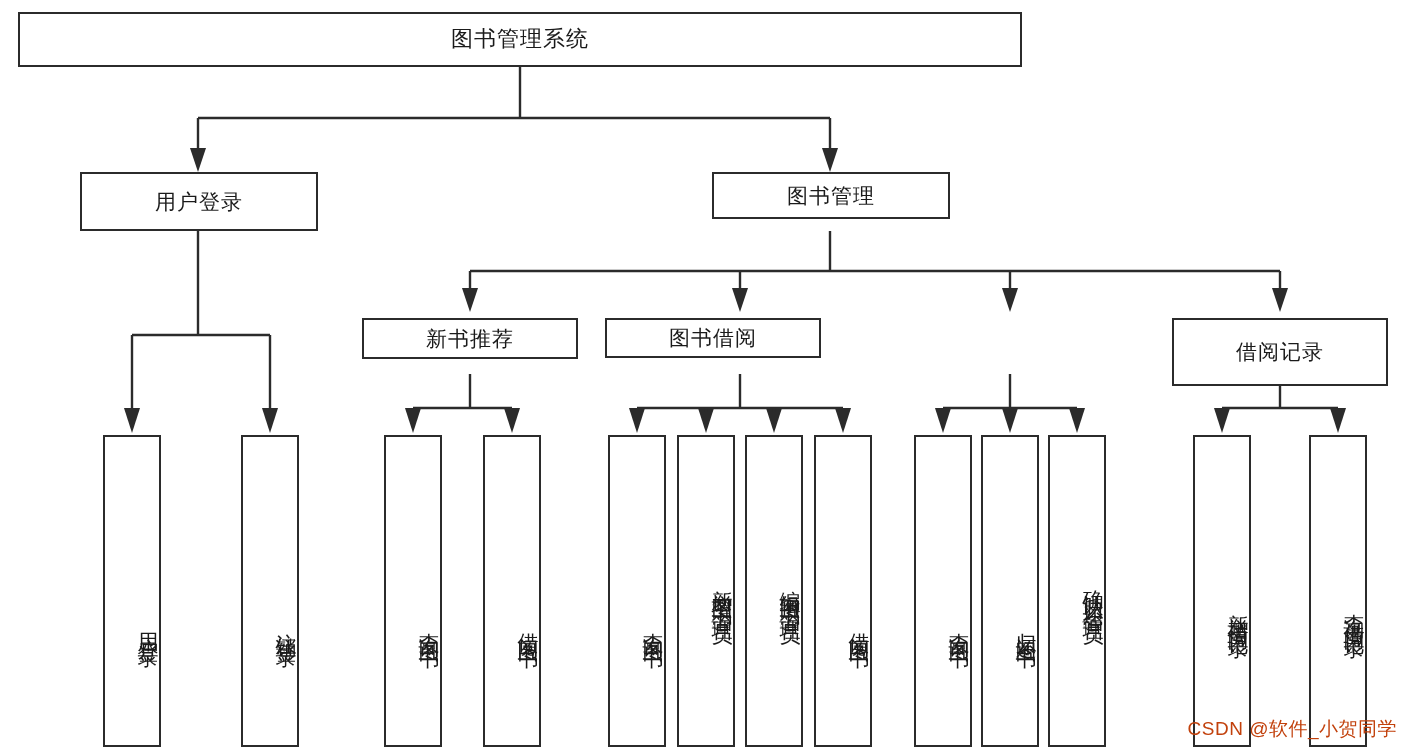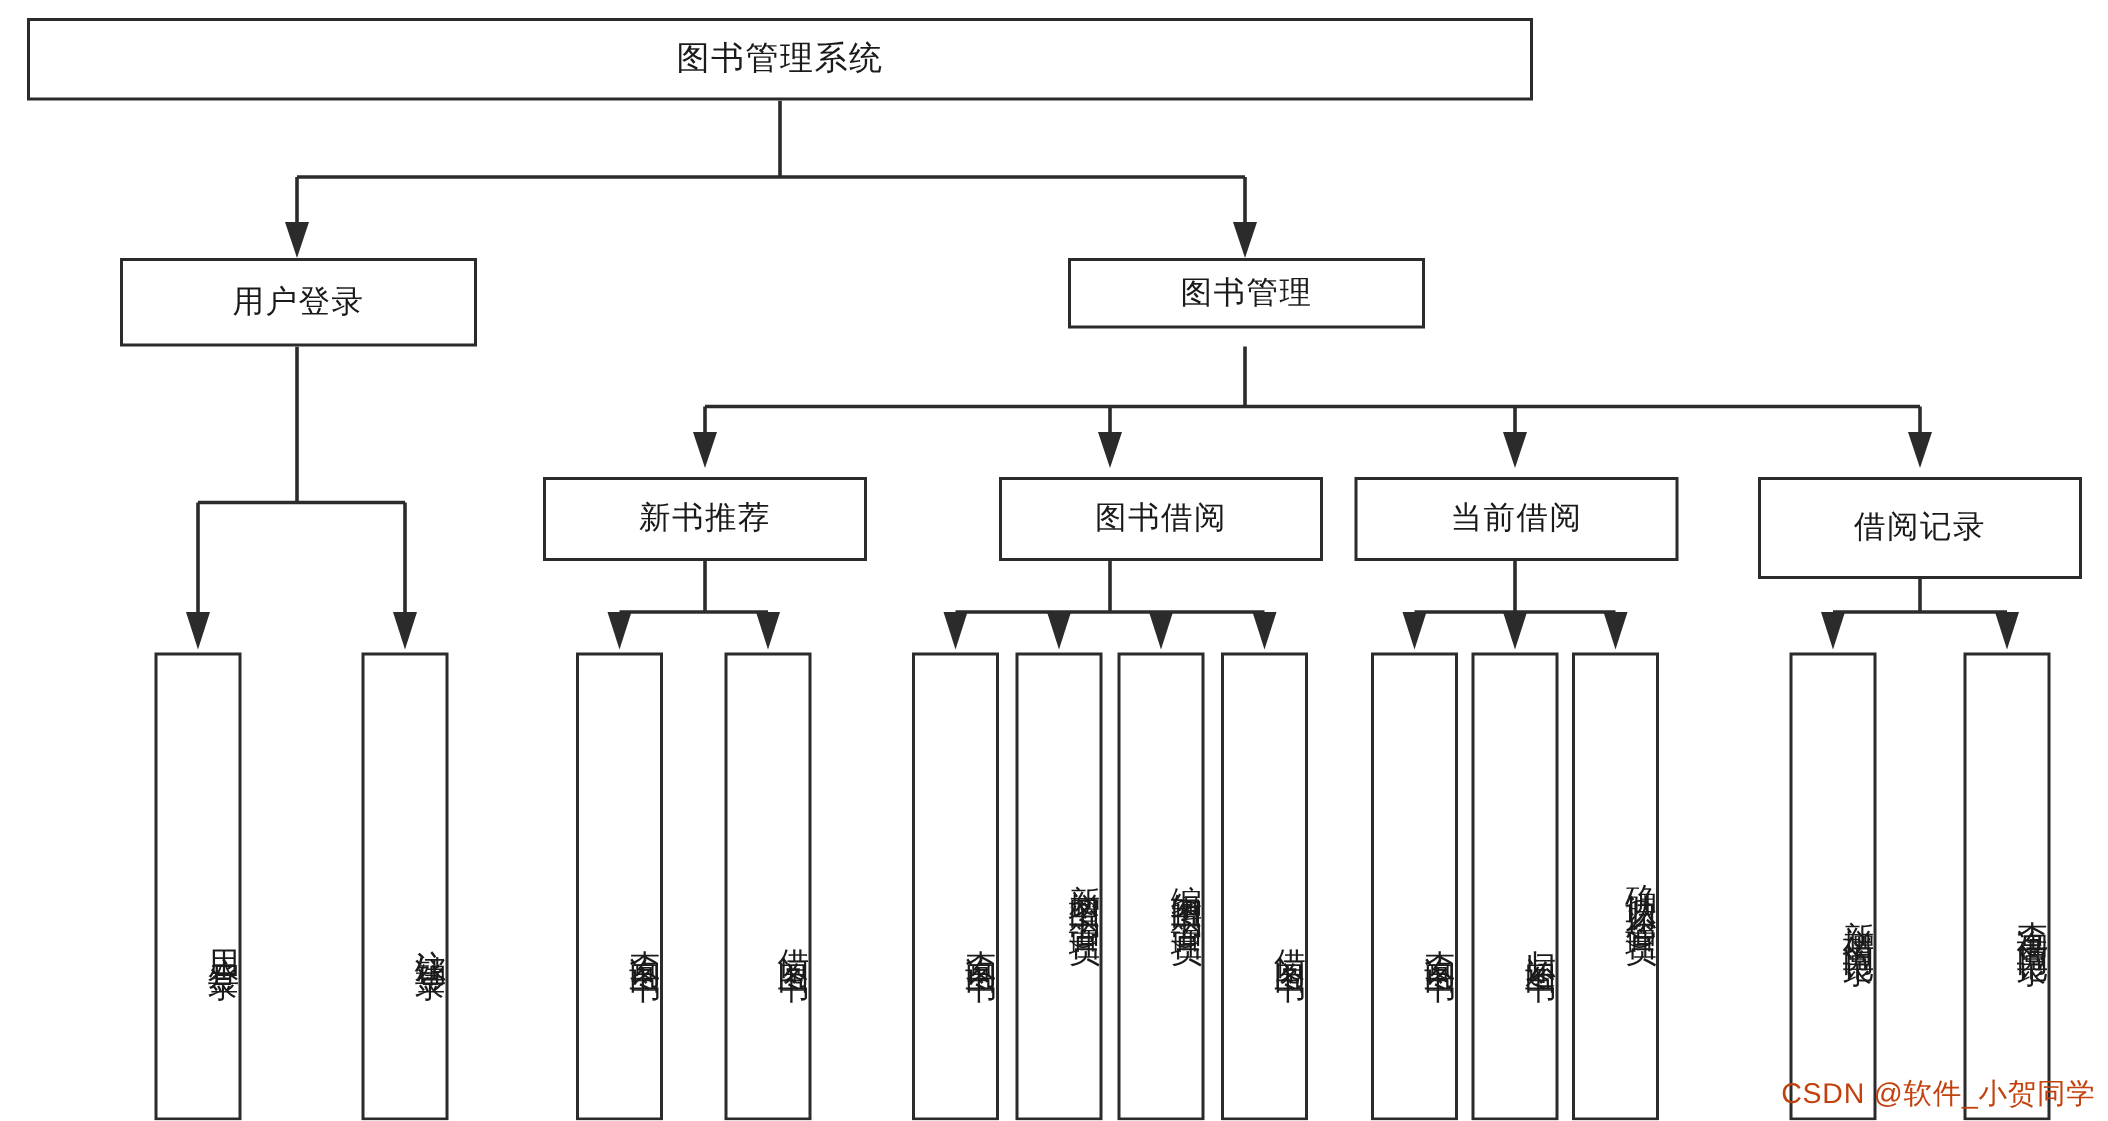--- a/index.html
+++ b/index.html
@@ -144,28 +144,25 @@
     <span>图书管理系统</span>
   </div>
 
   <div class="node horiz" style="left:80px; top:172px; width:238px; height:59px;">
     <span>用户登录</span>
   </div>
   <div class="node horiz" style="left:712px; top:172px; width:238px; height:47px;">
     <span>图书管理</span>
   </div>
 
-  <div class="node horiz" style="left:362px; top:318px; width:216px; height:56px;">
+  <div class="node horiz" style="left:362px; top:318px; width:216px; height:41px;">
     <span>新书推荐</span>
   </div>
-  <div class="node horiz" style="left:666px; top:318px; width:216px; height:56px;">
+  <div class="node horiz" style="left:605px; top:318px; width:216px; height:40px;">
     <span>图书借阅</span>
-  </div>
-  <div class="node horiz" style="left:903px; top:318px; width:216px; height:56px;">
-    <span>当前借阅</span>
   </div>
   <div class="node horiz" style="left:1172px; top:318px; width:216px; height:68px;">
     <span>借阅记录</span>
   </div>
 
   <div class="node vert" style="left:103px; top:435px; width:58px; height:312px; padding-top:70px;">
     <span class="vlabel">用户登录</span>
   </div>
   <div class="node vert" style="left:241px; top:435px; width:58px; height:312px; padding-top:70px;">
     <span class="vlabel">注销登录</span>

